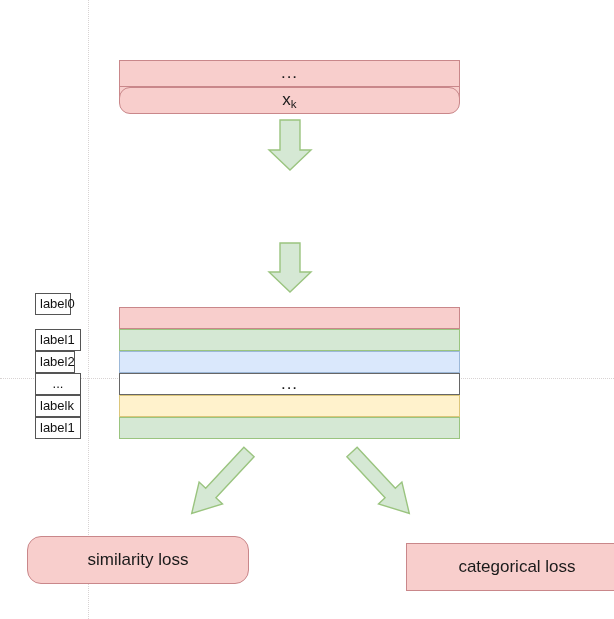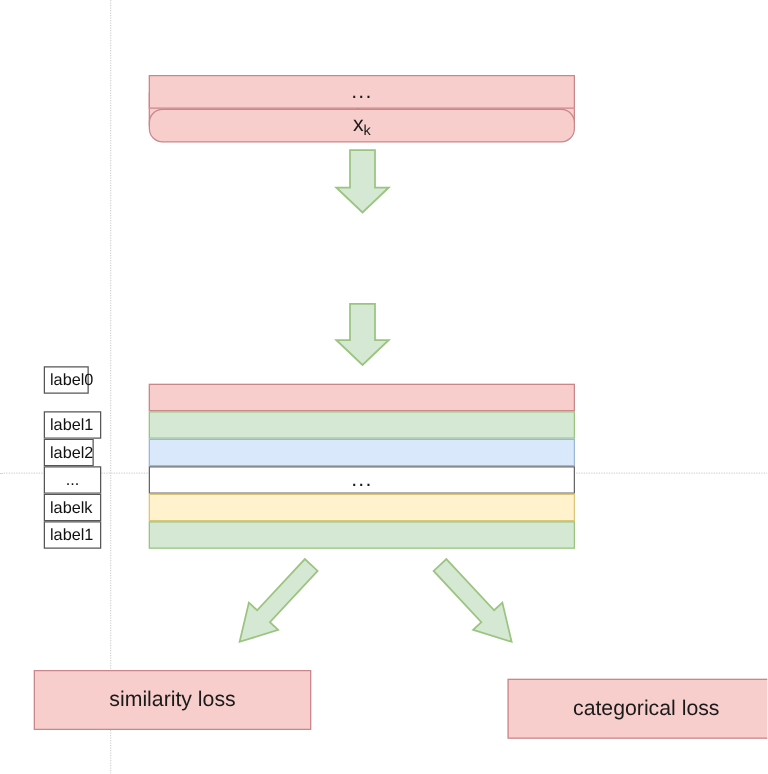--- a/index.html
+++ b/index.html
@@ -150,21 +150,21 @@
   <div class="box white" style="left:119px; top:373px; width:341px; height:22px;">
     <span class="dots">...</span>
   </div>
   <div class="box yellow" style="left:119px; top:395px; width:341px; height:22px;">
     <span></span>
   </div>
   <div class="box green" style="left:119px; top:417px; width:341px; height:22px;">
     <span></span>
   </div>
 
-  <div class="box pink" style="left:27px; top:536px; width:222px; height:48px; font-size:17px;">
+  <div class="box pink" style="left:27px; top:536px; width:222px; height:48px; font-size:17px;border-radius:14px;">
     <span>similarity loss</span>
   </div>
   <div class="box pink" style="left:358px; top:543px; width:222px; height:48px; font-size:17px;margin-left:48px;">
     <span>categorical loss</span>
   </div>
 
   <svg id="arrow-layer" viewBox="0 0 614 619">
 
     <polygon points="280,120 300,120 300,150 311,150 290,170 269,150 280,150" fill="#d5e8d4" stroke="#9ac47f" stroke-width="1.4"></polygon>
 

